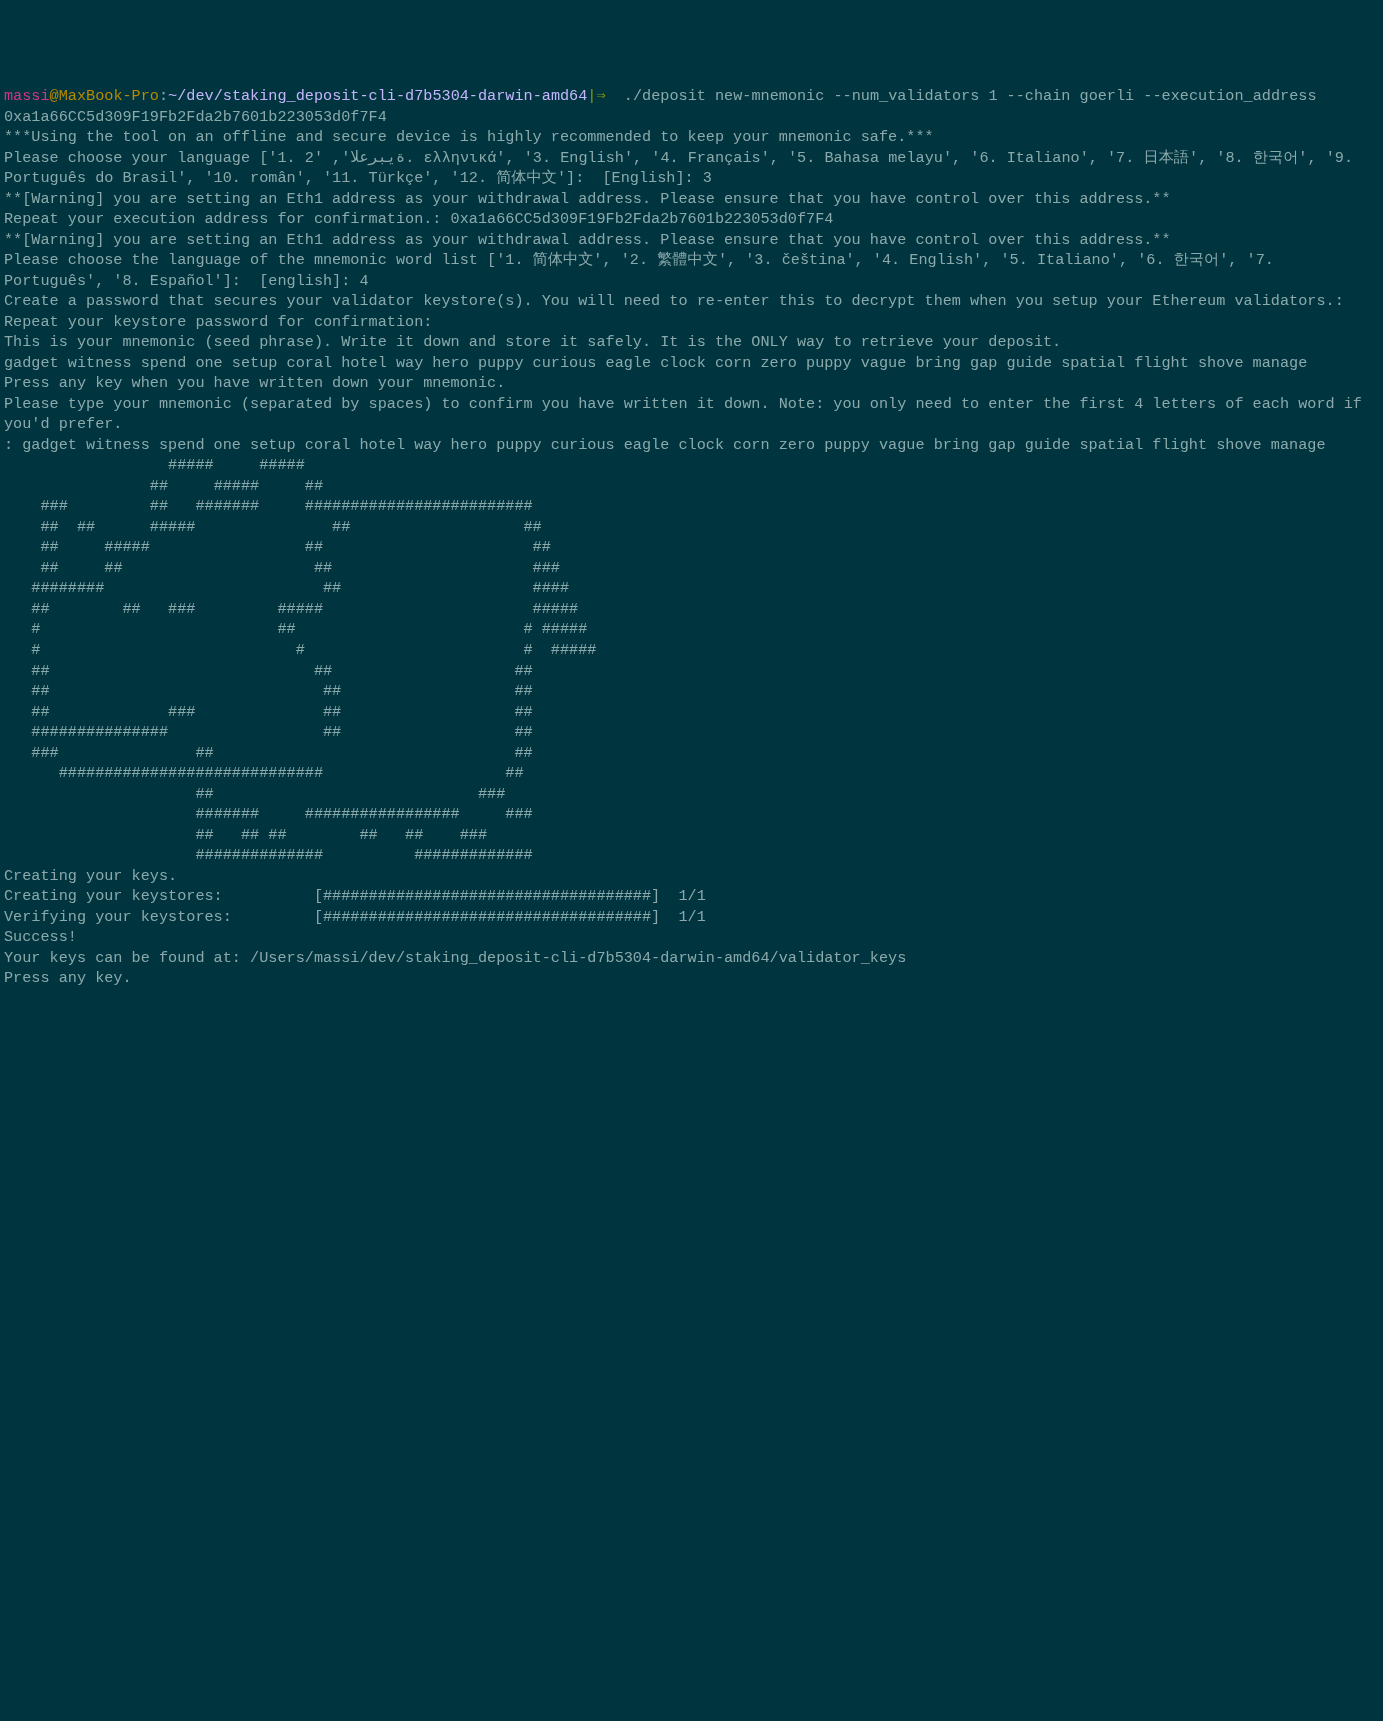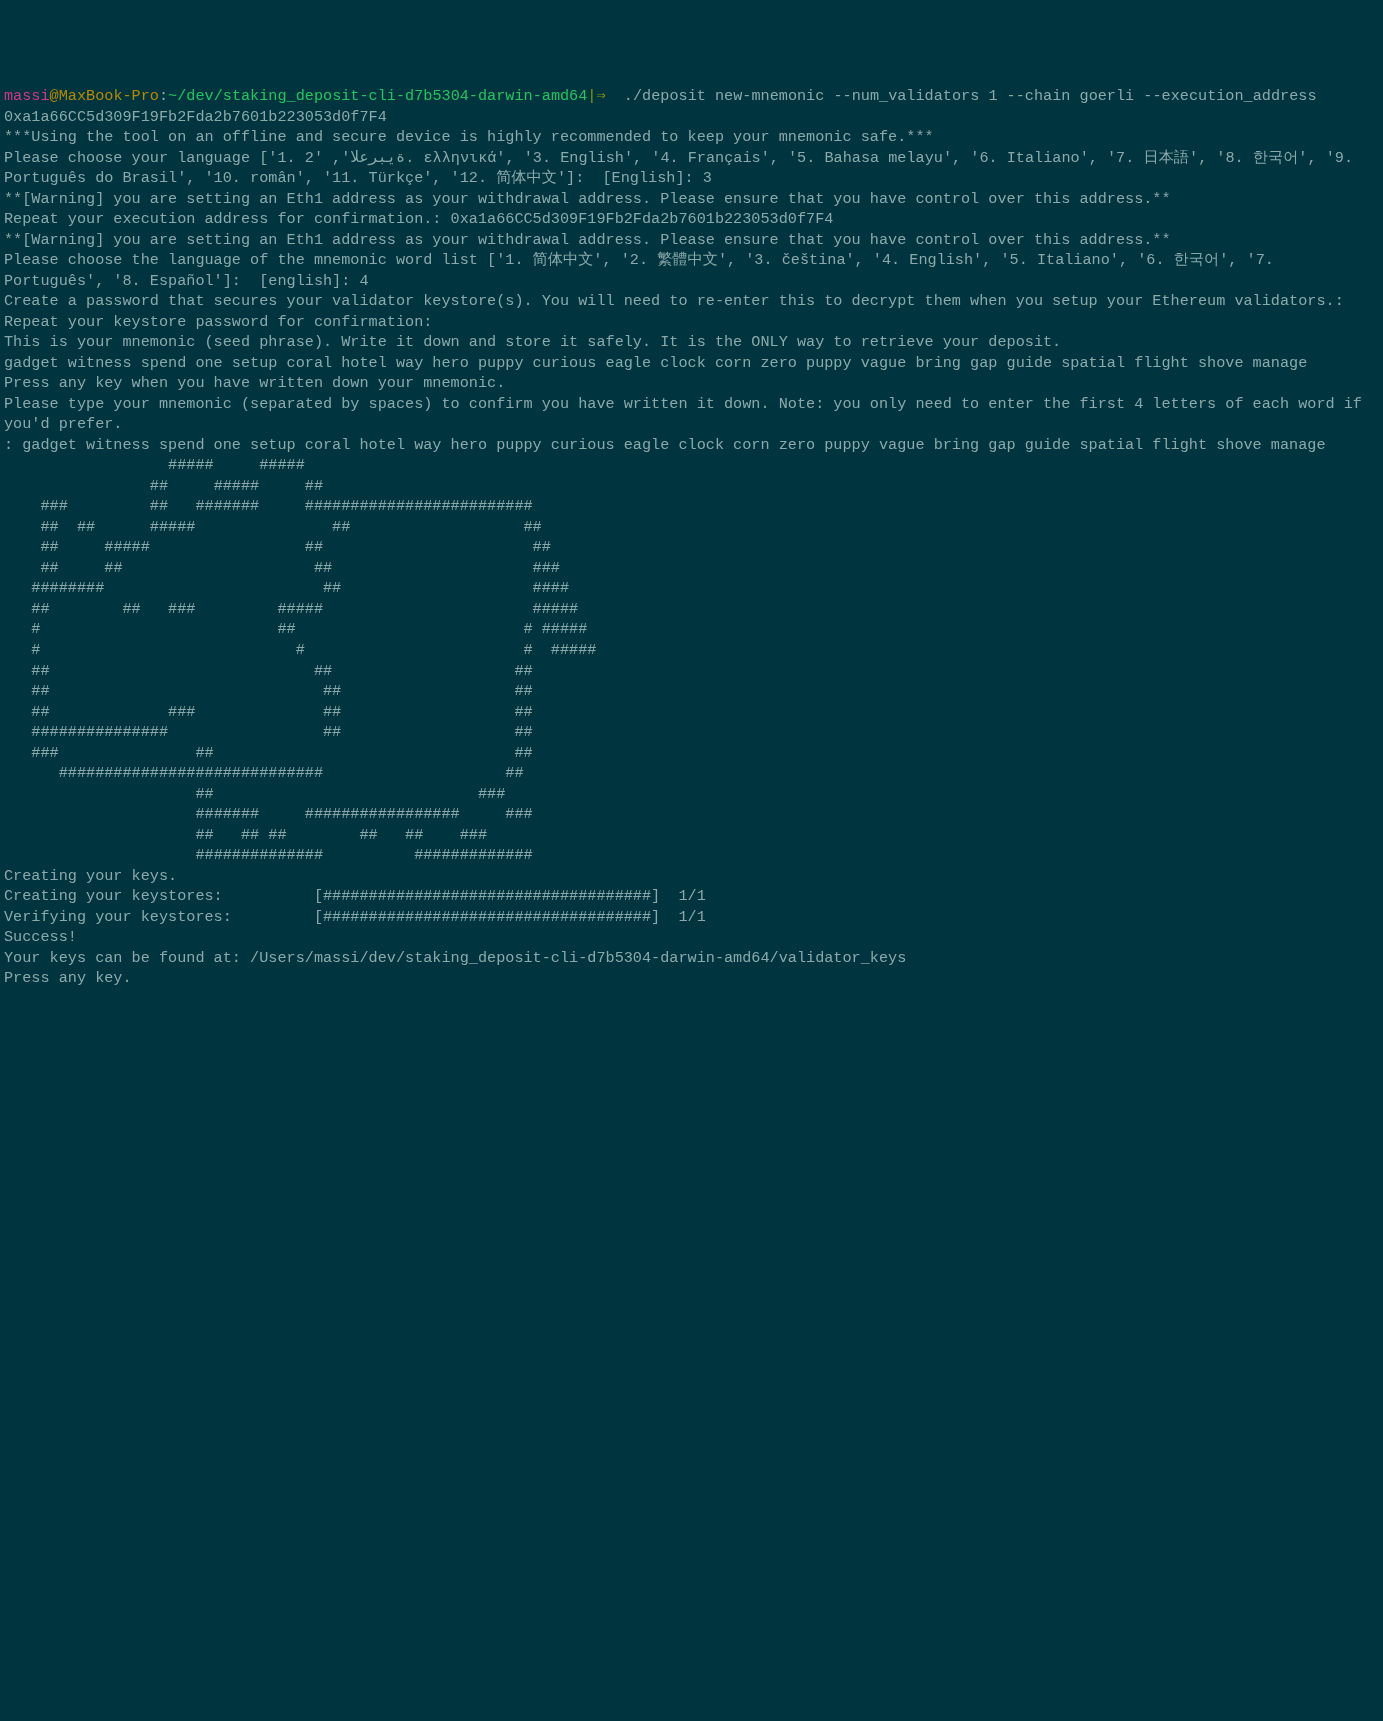--- a/index.html
+++ b/index.html
@@ -15,21 +15,21 @@
       line-height: 1.35;
       padding: 4px;
       white-space: pre-wrap;
       word-break: break-word;
       width: 1383px;
       min-height: 1721px;
     }
     .prompt-user { color: #d33682; margin-top: 35px; }
     .prompt-host { color: #b58900; }
     .prompt-sep  { color: #8ba9ab; }
-    .prompt-path { color: #22c55e; }
+    .prompt-path { color: #c4b5fd; }
     .prompt-branch { color: #859900; }
     .body-text { color: #8ba9ab; }
     .line { display: block; }
   </style>
 </head>
 <body>
 
 
 
 <span class="line"><span class="prompt-user">massi</span><span class="prompt-host">@</span><span class="prompt-host">MaxBook-Pro</span><span class="prompt-sep">:</span><span class="prompt-path">~/dev/staking_deposit-cli-d7b5304-darwin-amd64</span><span class="prompt-branch">|⇒ </span><span class="body-text"> ./deposit new-mnemonic --num_validators 1 --chain goerli --execution_address 0xa1a66CC5d309F19Fb2Fda2b7601b223053d0f7F4</span></span><span class="line body-text"></span><span class="line body-text">***Using the tool on an offline and secure device is highly recommended to keep your mnemonic safe.***</span><span class="line body-text"></span><span class="line body-text">Please choose your language ['1. ةيبرعلا', '2. ελληνικά', '3. English', '4. Français', '5. Bahasa melayu', '6. Italiano', '7. 日本語', '8. 한국어', '9. Português do Brasil', '10. român', '11. Türkçe', '12. 简体中文']:  [English]: 3</span><span class="line body-text"></span><span class="line body-text">**[Warning] you are setting an Eth1 address as your withdrawal address. Please ensure that you have control over this address.**</span><span class="line body-text"></span><span class="line body-text">Repeat your execution address for confirmation.: 0xa1a66CC5d309F19Fb2Fda2b7601b223053d0f7F4</span><span class="line body-text"></span><span class="line body-text">**[Warning] you are setting an Eth1 address as your withdrawal address. Please ensure that you have control over this address.**</span><span class="line body-text"></span><span class="line body-text">Please choose the language of the mnemonic word list ['1. 简体中文', '2. 繁體中文', '3. čeština', '4. English', '5. Italiano', '6. 한국어', '7. Português', '8. Español']:  [english]: 4</span><span class="line body-text">Create a password that secures your validator keystore(s). You will need to re-enter this to decrypt them when you setup your Ethereum validators.:</span><span class="line body-text">Repeat your keystore password for confirmation:</span><span class="line body-text">This is your mnemonic (seed phrase). Write it down and store it safely. It is the ONLY way to retrieve your deposit.</span><span class="line body-text"></span><span class="line body-text"></span><span class="line body-text">gadget witness spend one setup coral hotel way hero puppy curious eagle clock corn zero puppy vague bring gap guide spatial flight shove manage</span><span class="line body-text"></span><span class="line body-text"></span><span class="line body-text">Press any key when you have written down your mnemonic.</span><span class="line body-text">Please type your mnemonic (separated by spaces) to confirm you have written it down. Note: you only need to enter the first 4 letters of each word if you'd prefer.</span><span class="line body-text"></span><span class="line body-text">: gadget witness spend one setup coral hotel way hero puppy curious eagle clock corn zero puppy vague bring gap guide spatial flight shove manage</span><span class="line body-text"></span><span class="line body-text"></span><span class="line body-text">                  #####     #####</span><span class="line body-text">                ##     #####     ##</span><span class="line body-text">    ###         ##   #######     #########################</span><span class="line body-text">    ##  ##      #####               ##                   ##</span><span class="line body-text">    ##     #####                 ##                       ##</span><span class="line body-text">    ##     ##                     ##                      ###</span><span class="line body-text">   ########                        ##                     ####</span><span class="line body-text">   ##        ##   ###         #####                       #####</span><span class="line body-text">   #                          ##                         # #####</span><span class="line body-text">   #                            #                        #  #####</span><span class="line body-text">   ##                             ##                    ##</span><span class="line body-text">   ##                              ##                   ##</span><span class="line body-text">   ##             ###              ##                   ##</span><span class="line body-text">   ###############                 ##                   ##</span><span class="line body-text">   ###               ##                                 ##</span><span class="line body-text">      #############################                    ##</span><span class="line body-text">                     ##                             ###</span><span class="line body-text">                     #######     #################     ###</span><span class="line body-text">                     ##   ## ##        ##   ##    ###</span><span class="line body-text">                     ##############          #############</span><span class="line body-text"></span><span class="line body-text">Creating your keys.</span><span class="line body-text">Creating your keystores:	  [####################################]  1/1</span><span class="line body-text">Verifying your keystores:	  [####################################]  1/1</span><span class="line body-text"></span><span class="line body-text">Success!</span><span class="line body-text">Your keys can be found at: /Users/massi/dev/staking_deposit-cli-d7b5304-darwin-amd64/validator_keys</span><span class="line body-text"></span><span class="line body-text"></span><span class="line body-text">Press any key.</span>

